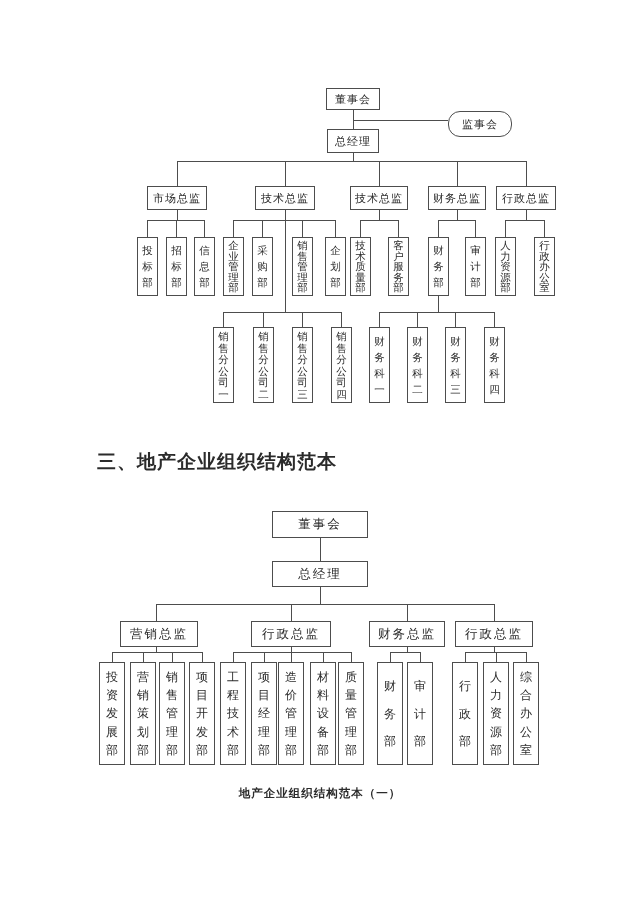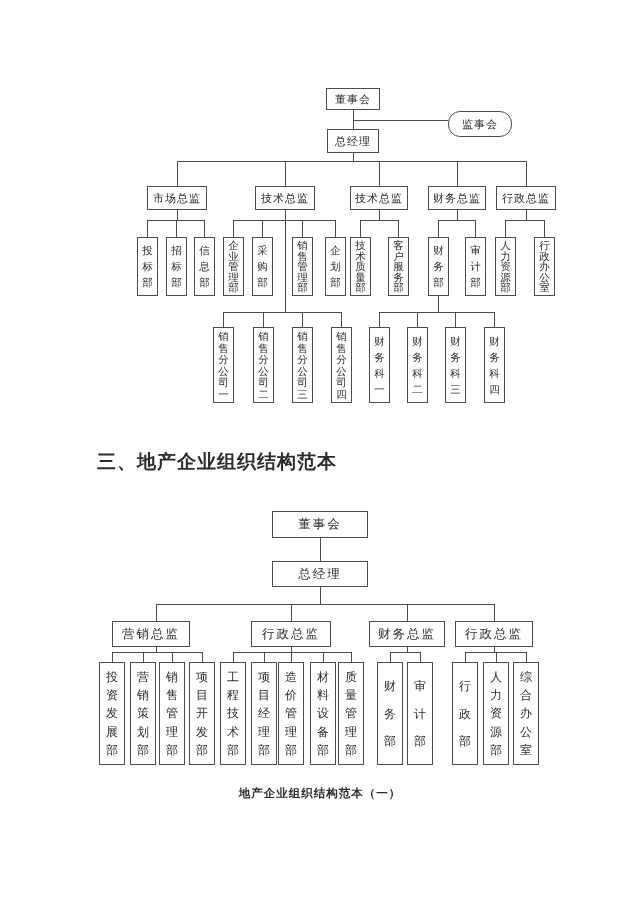--- a/index.html
+++ b/index.html
@@ -240,21 +240,21 @@
         <span>三</span>
       </div>
       <div class="box v c0" style="left: 484px; top: 327px; width: 21px; height: 76px;">
         <span>财</span>
         <span>务</span>
         <span>科</span>
         <span>四</span>
       </div>
       <div class="box hz c1" style="left: 272px; top: 511px; width: 96px; height: 27px;">董事会</div>
       <div class="box hz c1" style="left: 272px; top: 561px; width: 96px; height: 26px;">总经理</div>
-      <div class="box hz c1" style="left: 112px; top: 621px; width: 78px; height: 26px;">营销总监</div>
+      <div class="box hz c1" style="left: 120px; top: 621px; width: 78px; height: 26px;">营销总监</div>
       <div class="box hz c1" style="left: 251px; top: 621px; width: 80px; height: 26px;">行政总监</div>
       <div class="box hz c1" style="left: 369px; top: 621px; width: 76px; height: 26px;">财务总监</div>
       <div class="box hz c1" style="left: 455px; top: 621px; width: 78px; height: 26px;">行政总监</div>
       <div class="box v c1" style="left: 99px; top: 662px; width: 26px; height: 103px;">
         <span>投</span>
         <span>资</span>
         <span>发</span>
         <span>展</span>
         <span>部</span>
       </div>

